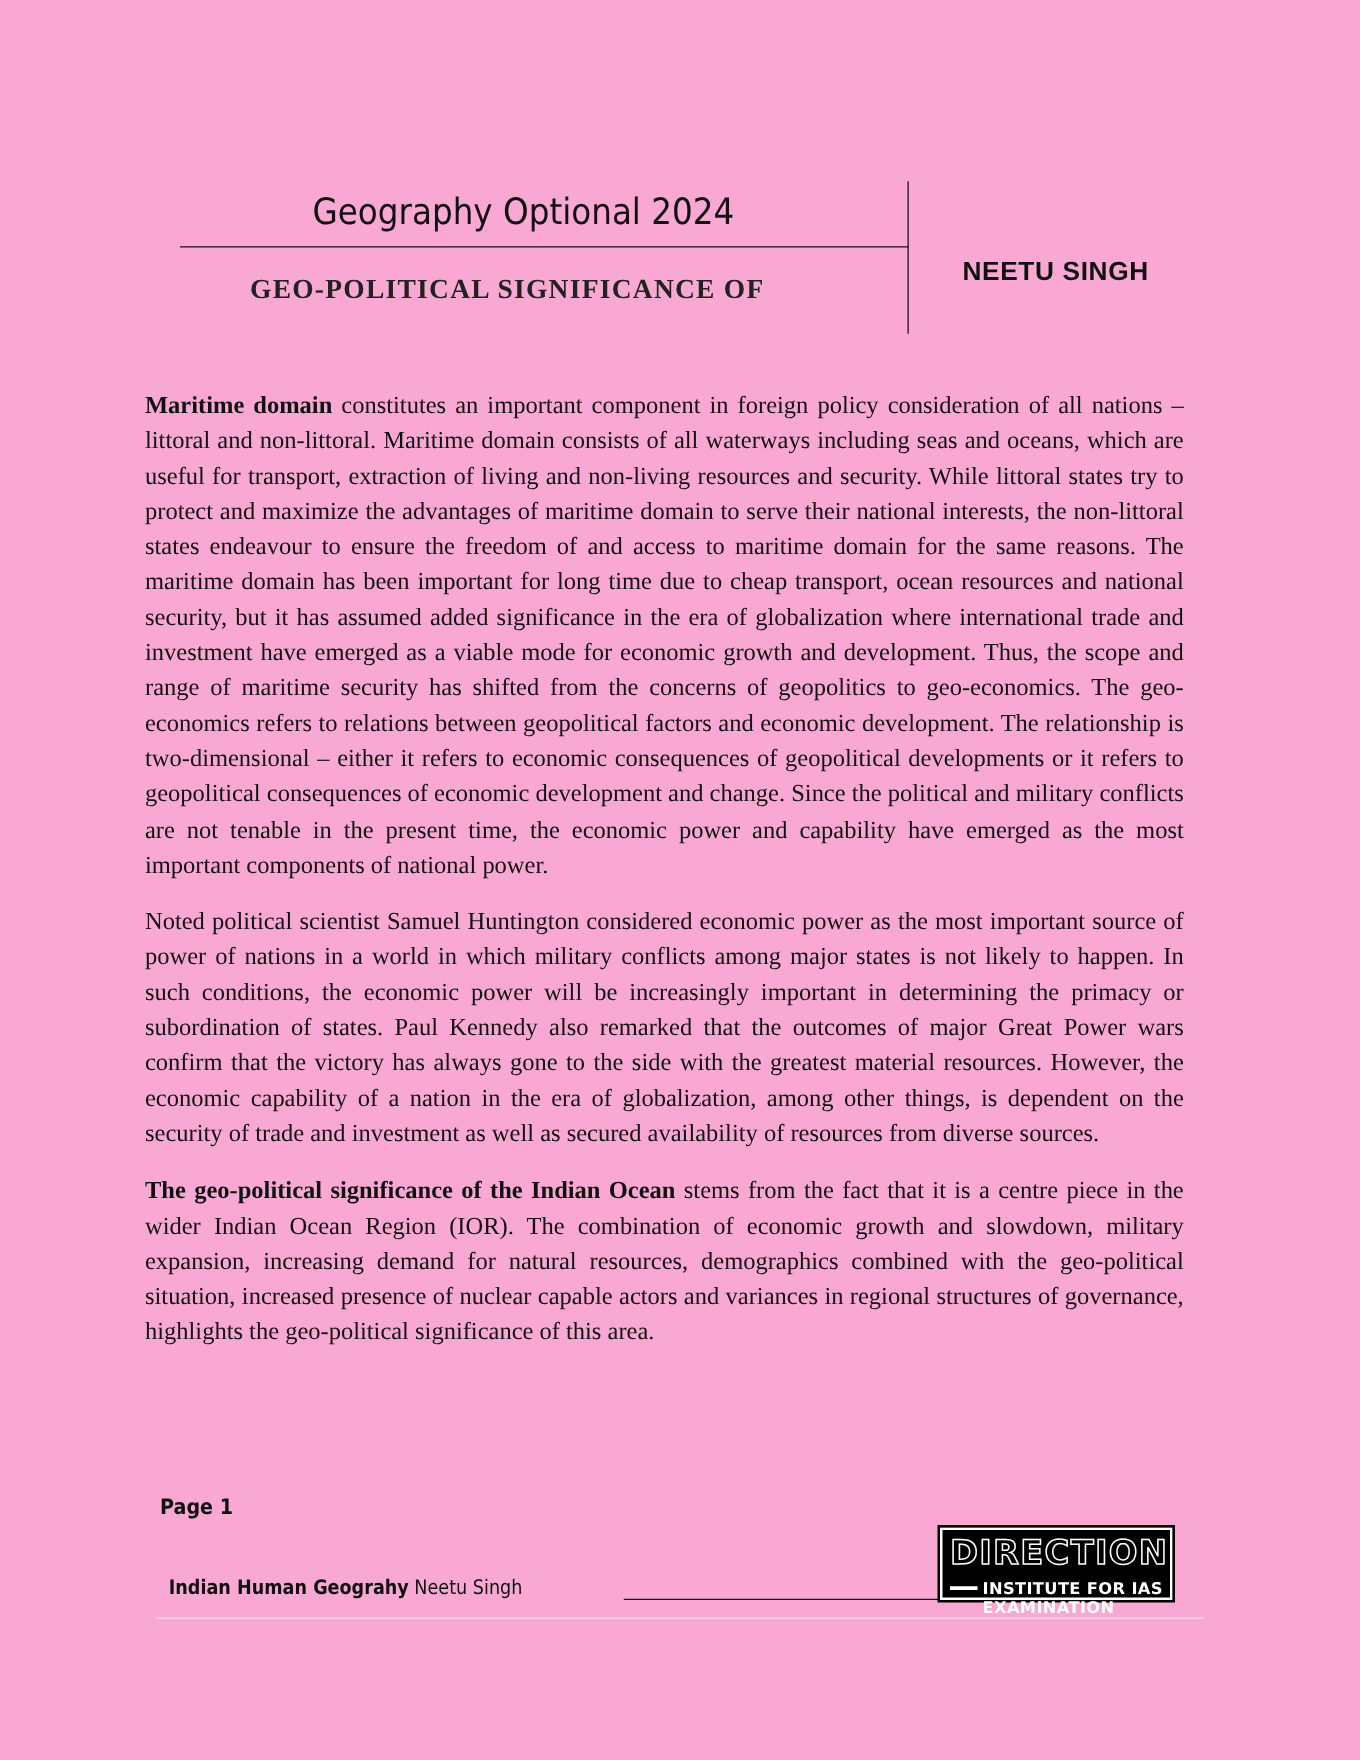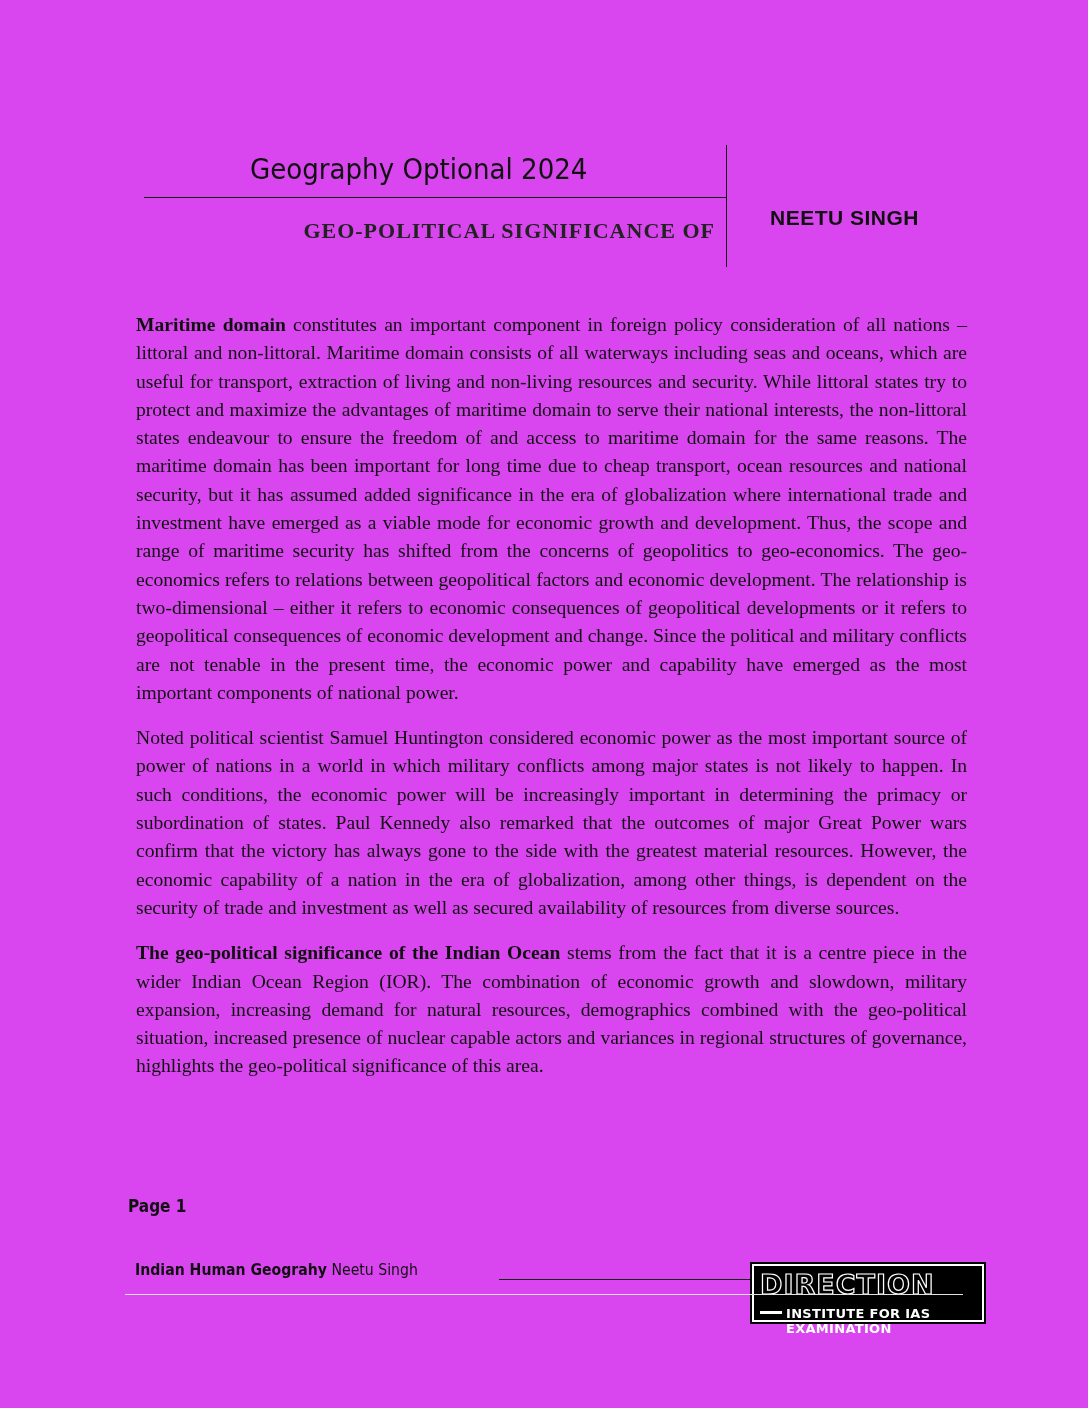--- a/index.html
+++ b/index.html
@@ -1,36 +1,36 @@
 <!DOCTYPE html>
 <html><head>
 <meta charset="utf-8">
 <style>
   html, body { margin: 0; padding: 0; background: #ffffff; }
   body { width: 1088px; height: 1408px; position: relative; overflow: hidden; color: #111; }
-  .page { position: absolute; left: 0; top: 0; width: 1088px; height: 1408px; background: #d946ef; }
+  .page { position: absolute; left: 0; top: 0; width: 1088px; height: 1408px; background: #f9a8d4; }
 
   
   .hdr-title { position: absolute; left: 250px; top: 152px; font-family: "DejaVu Sans", sans-serif; font-size: 29px; font-weight: normal; color: #111; letter-spacing: 0px; transform: scaleX(0.9); transform-origin: left top; }
   .hdr-hline { position: absolute; left: 144px; top: 197px; width: 583px; height: 1px; background: #111; }
   .hdr-vline { position: absolute; left: 726px; top: 145px; width: 1px; height: 122px; background: #111; }
-  .hdr-subtitle { position: absolute; left: 200px; top: 212px; width: 515px; text-align: right; font-family: "Liberation Serif", serif; font-weight: bold; font-size: 22px; line-height: 37px; color: #222; letter-spacing: 1px; }
+  .hdr-subtitle { position: absolute; left: 200px; top: 212px; width: 515px; text-align: left; font-family: "Liberation Serif", serif; font-weight: bold; font-size: 22px; line-height: 37px; color: #222; letter-spacing: 1px; }
   .hdr-author { position: absolute; left: 770px; top: 206px; font-family: "Liberation Sans", sans-serif; font-weight: bold; font-size: 21px; color: #111; letter-spacing: 0.5px; }
 
   
-  .body-text { position: absolute; left: 136px; top: 311px; width: 831px; font-family: "Liberation Serif", serif; font-size: 19.6px; line-height: 28.3px; text-align: justify; color: #111; }
+  .body-text { position: absolute; left: 116px; top: 311px; width: 831px; font-family: "Liberation Serif", serif; font-size: 19.6px; line-height: 28.3px; text-align: justify; color: #111; }
   .body-text p { margin: 0 0 17px 0; }
   .body-text b { font-weight: bold; }
 
   
   .page-num { position: absolute; left: 128px; top: 1196px; font-family: "DejaVu Sans", sans-serif; font-weight: bold; font-size: 17px; color: #111; transform: scaleX(0.9); transform-origin: left top; }
   .footer-left { position: absolute; left: 135px; top: 1260px; font-family: "DejaVu Sans", sans-serif; font-size: 16px; color: #111; transform: scaleX(0.88); transform-origin: left top; }
   .footer-left .bold { font-weight: bold; }
   .footer-line { position: absolute; left: 499px; top: 1279px; width: 253px; height: 1px; background: #111; }
-  .logo-box { position: absolute; left: 752px; top: 1222px; width: 232px; height: 58px; background: #000; border: 2px solid #fff; outline: 2px solid #000; box-sizing: border-box; margin-top: 42px; }
+  .logo-box { position: absolute; left: 752px; top: 1222px; width: 186px; height: 58px; background: #000; border: 2px solid #fff; outline: 2px solid #000; box-sizing: border-box; }
   .logo-main { position: absolute; left: 6px; top: 3px; font-family: "DejaVu Sans", sans-serif; font-weight: bold; font-size: 27px; color: #000; -webkit-text-stroke: 1.2px #fff; letter-spacing: 1px; }
   .logo-sub-bar { position: absolute; left: 6px; top: 45px; width: 22px; height: 3px; background: #fff; }
   .logo-sub { position: absolute; left: 32px; top: 40px; font-family: "DejaVu Sans", sans-serif; font-weight: bold; font-size: 13px; color: #fff; letter-spacing: 0.3px; }
   .footer-rule { position: absolute; left: 125px; top: 1294px; width: 838px; height: 1px; background: #e2e2e2; }
 </style>
 </head>
 <body>
 
 <div class="page">
 

